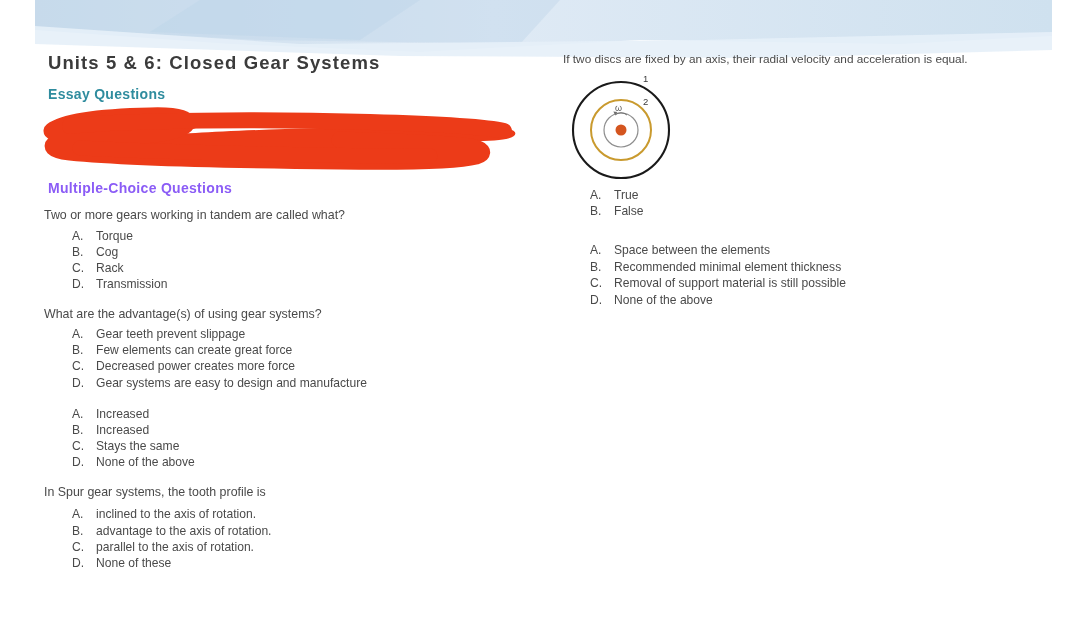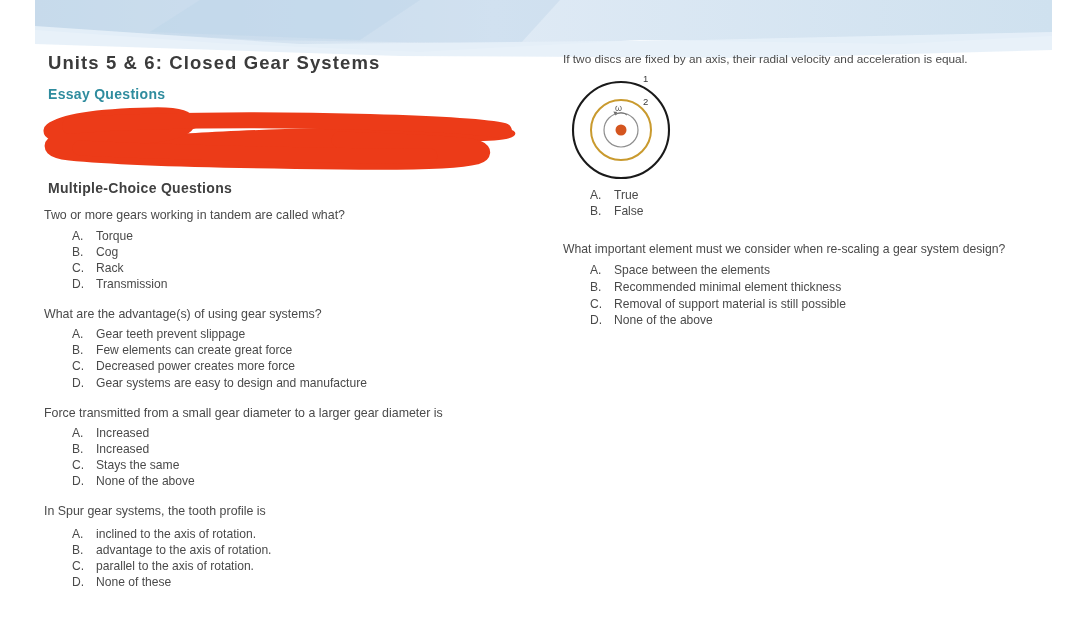--- a/index.html
+++ b/index.html
@@ -50,21 +50,21 @@
     white-space: nowrap;
   }
   .section-heading {
     font-size: 14px;
     font-weight: bold;
     color: #2f8c9e;
     letter-spacing: 0.3px;
     margin: 0 0 4px 4px;
     white-space: nowrap;
   }
-  .section-heading.teal-dark { color: #404040; }
+  .section-heading.teal-dark { color: #8b5cf6; }
 
   
   #redaction-scribble {
     position: absolute;
     left: 40px;
     top: 104px;
     width: 485px;
     height: 70px;
     pointer-events: none;
   }
@@ -182,21 +182,20 @@
           <span class="choice-text">Decreased power creates more force</span>
         </li>
         <li class="choice-item">
           <span class="choice-letter">D.</span>
           <span class="choice-text">Gear systems are easy to design and manufacture</span>
         </li>
       </ul>
     </div>
 
     <div class="question-block">
-      <p class="question-stem">Force transmitted from a small gear diameter to a larger gear diameter is</p>
       <ul class="choice-list">
         <li class="choice-item">
           <span class="choice-letter">A.</span>
           <span class="choice-text">Increased</span>
         </li>
         <li class="choice-item">
           <span class="choice-letter">B.</span>
           <span class="choice-text">Increased</span>
         </li>
         <li class="choice-item">
@@ -264,21 +263,20 @@
           <span class="choice-text">True</span>
         </li>
         <li class="choice-item">
           <span class="choice-letter">B.</span>
           <span class="choice-text">False</span>
         </li>
       </ul>
     </div>
 
     <div class="question-block" style="margin-top:14px">
-      <p class="question-stem" style="font-size:12.2px">What important element must we consider when re-scaling a gear system design?</p>
       <ul class="choice-list">
         <li class="choice-item">
           <span class="choice-letter">A.</span>
           <span class="choice-text">Space between the elements</span>
         </li>
         <li class="choice-item">
           <span class="choice-letter">B.</span>
           <span class="choice-text">Recommended minimal element thickness</span>
         </li>
         <li class="choice-item">

